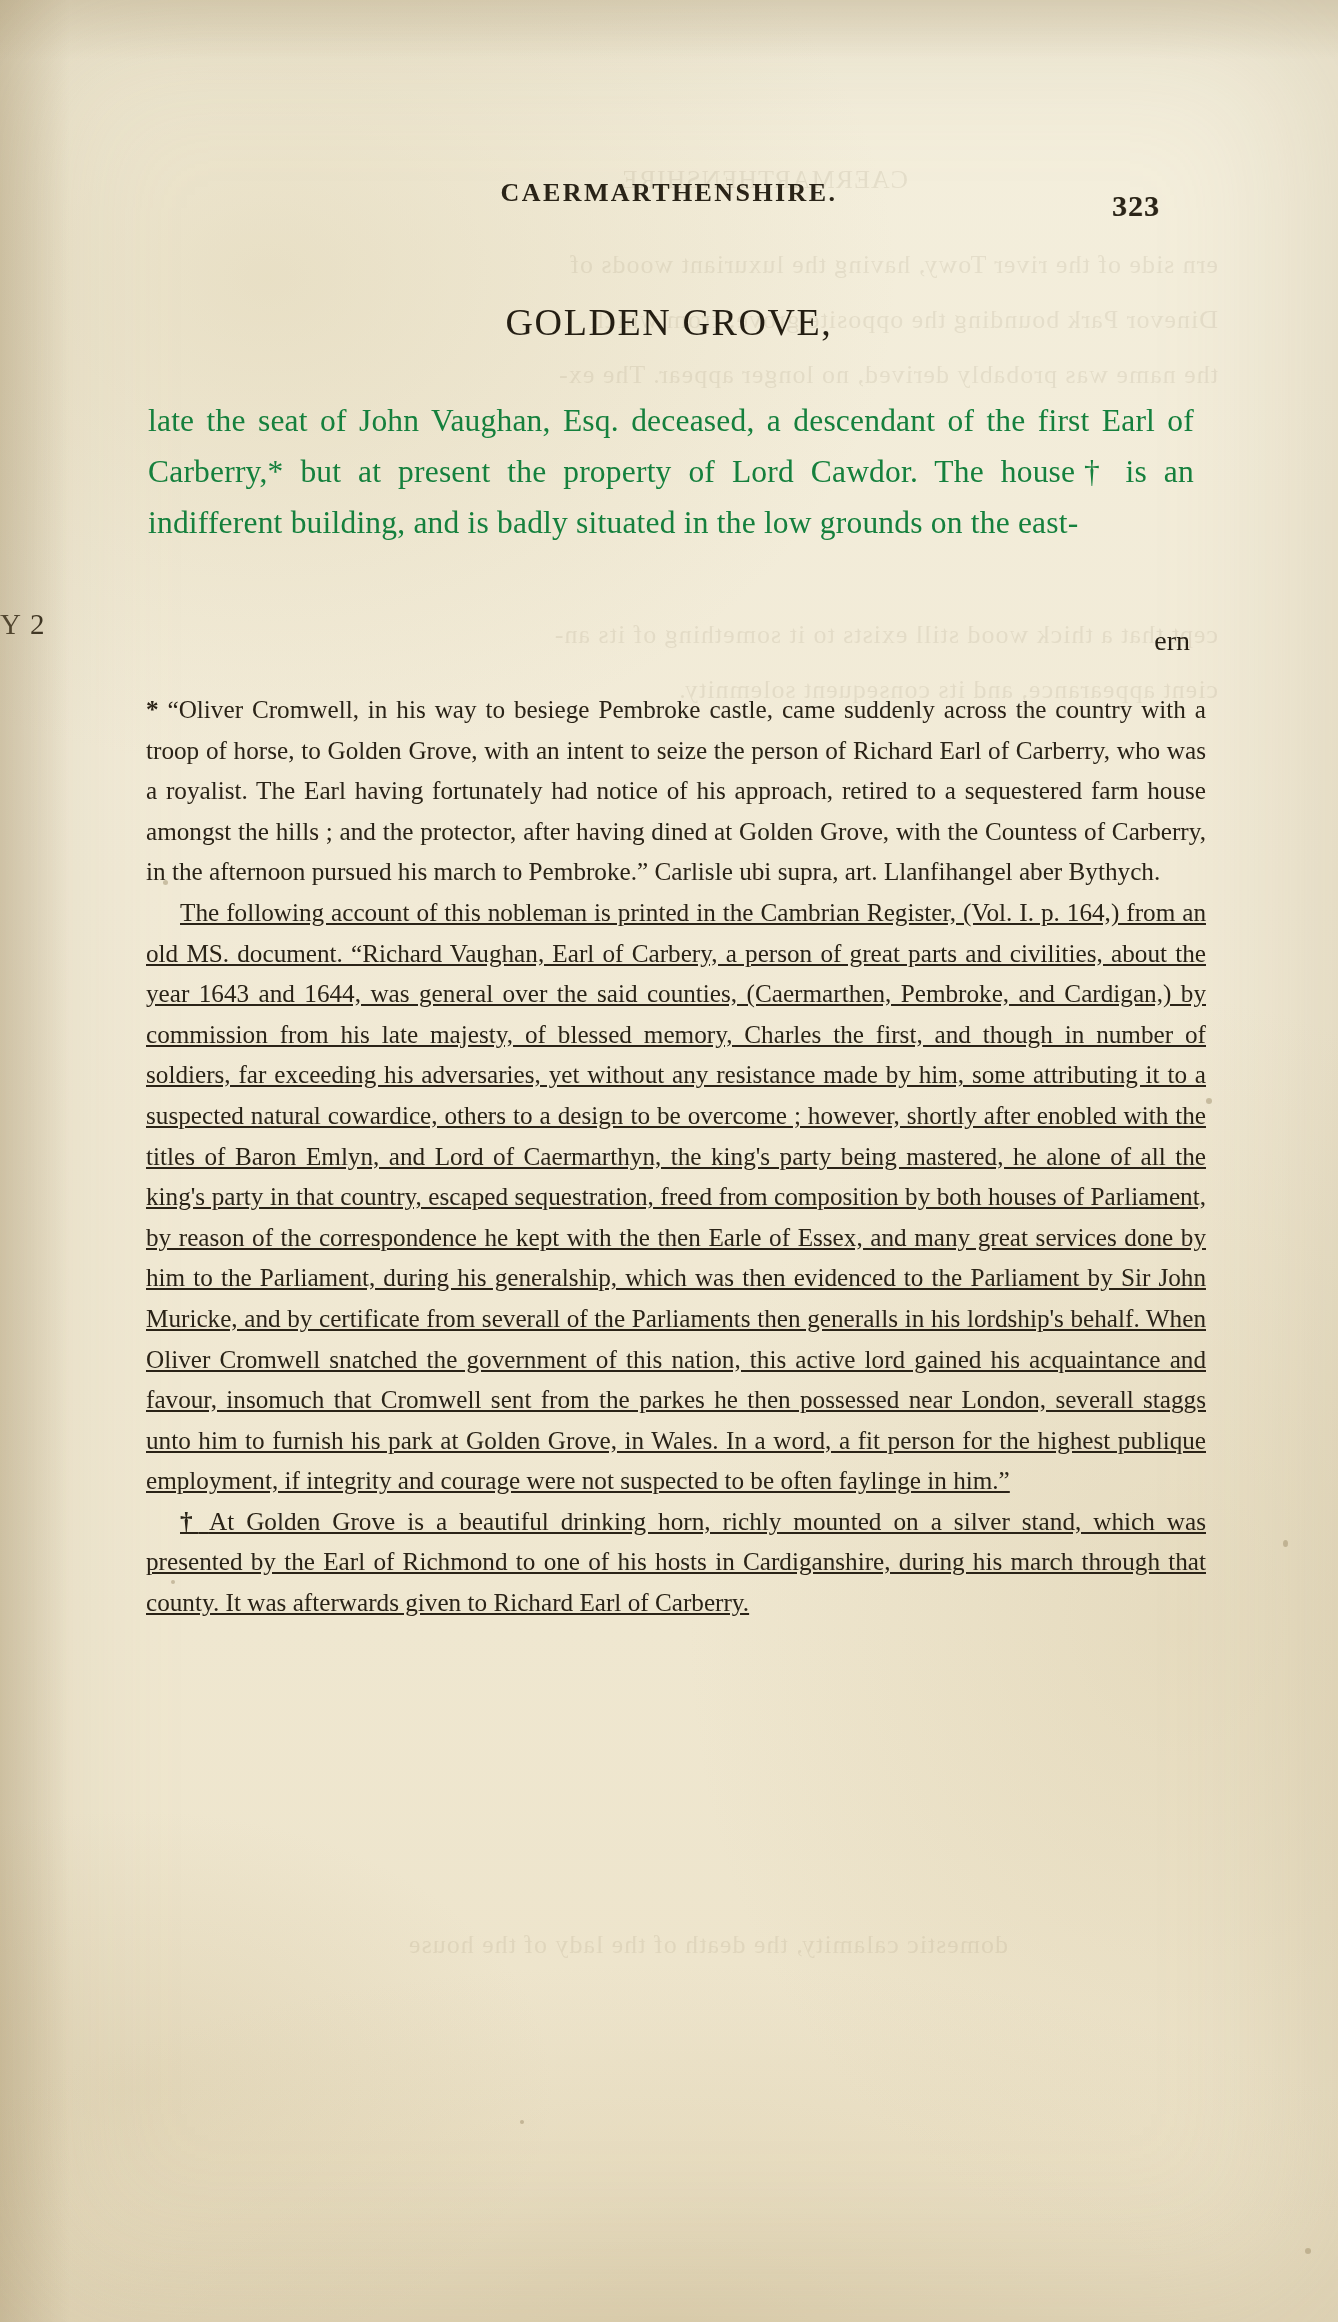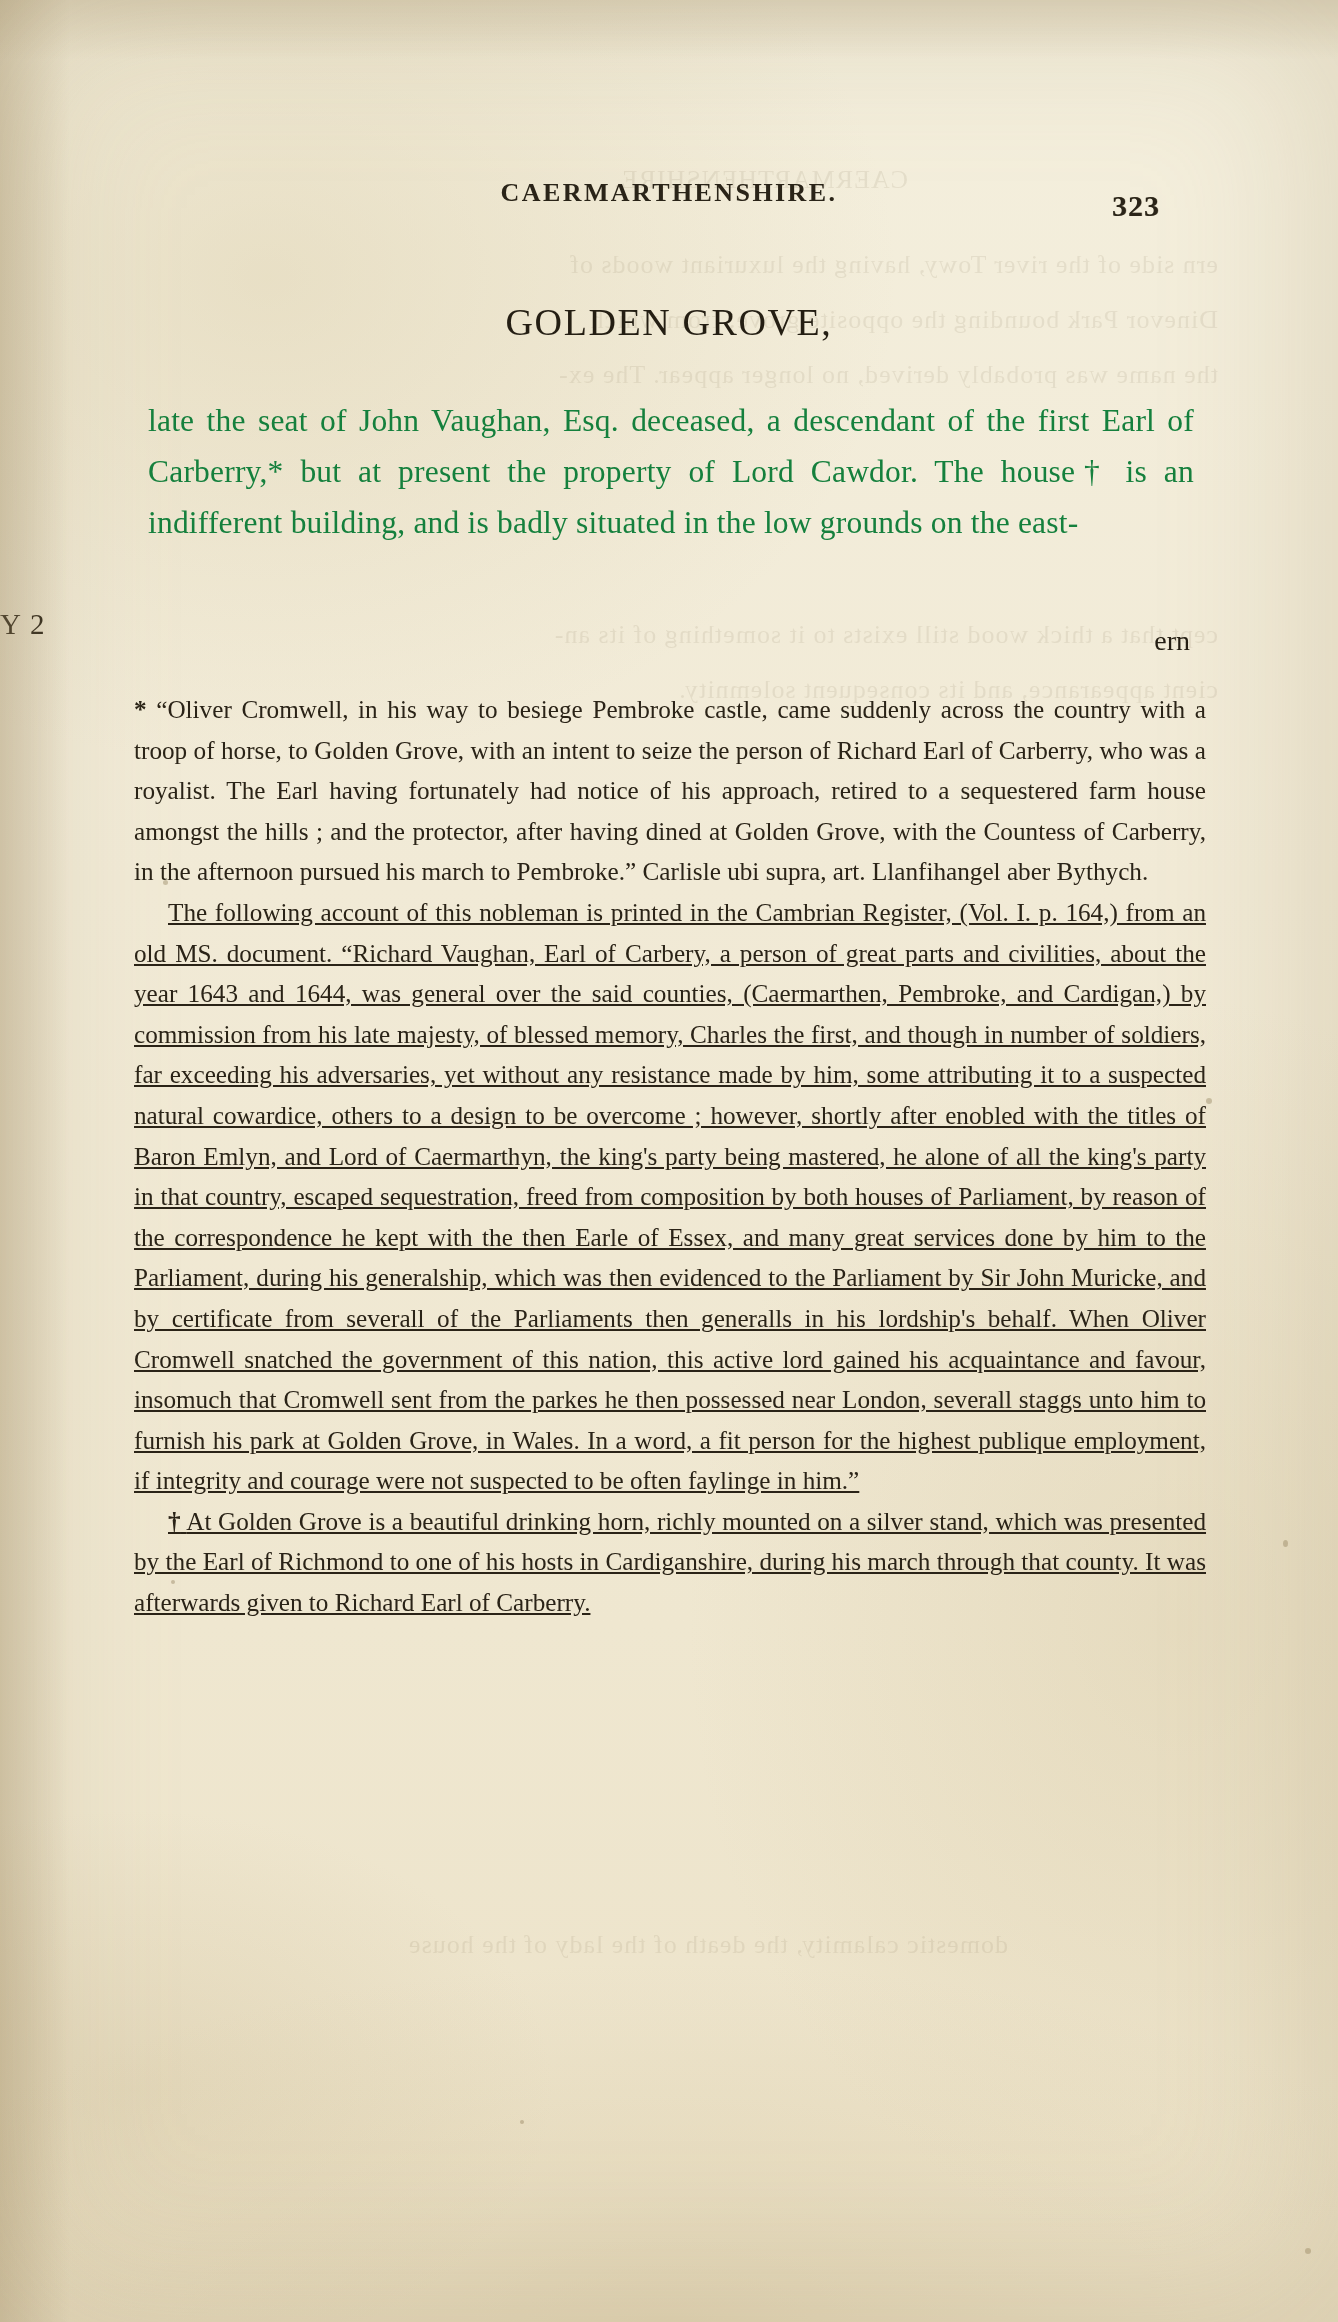--- a/index.html
+++ b/index.html
@@ -128,21 +128,21 @@
     position: absolute;
     left: 134px;
     top: 690px;
     width: 1072px;
     font-size: 25.2px;
     line-height: 40.6px;
     text-align: justify;
     color: #2a2317;
   }
   .notes p {
-    margin: 0 0 0 0;
+    margin: 0 0 0 12px;
     text-indent: 0;
   }
   .notes p.ind {
     text-indent: 34px;
     text-decoration: underline;
   }
   .note-mark {
     font-weight: 700;
   }
 

